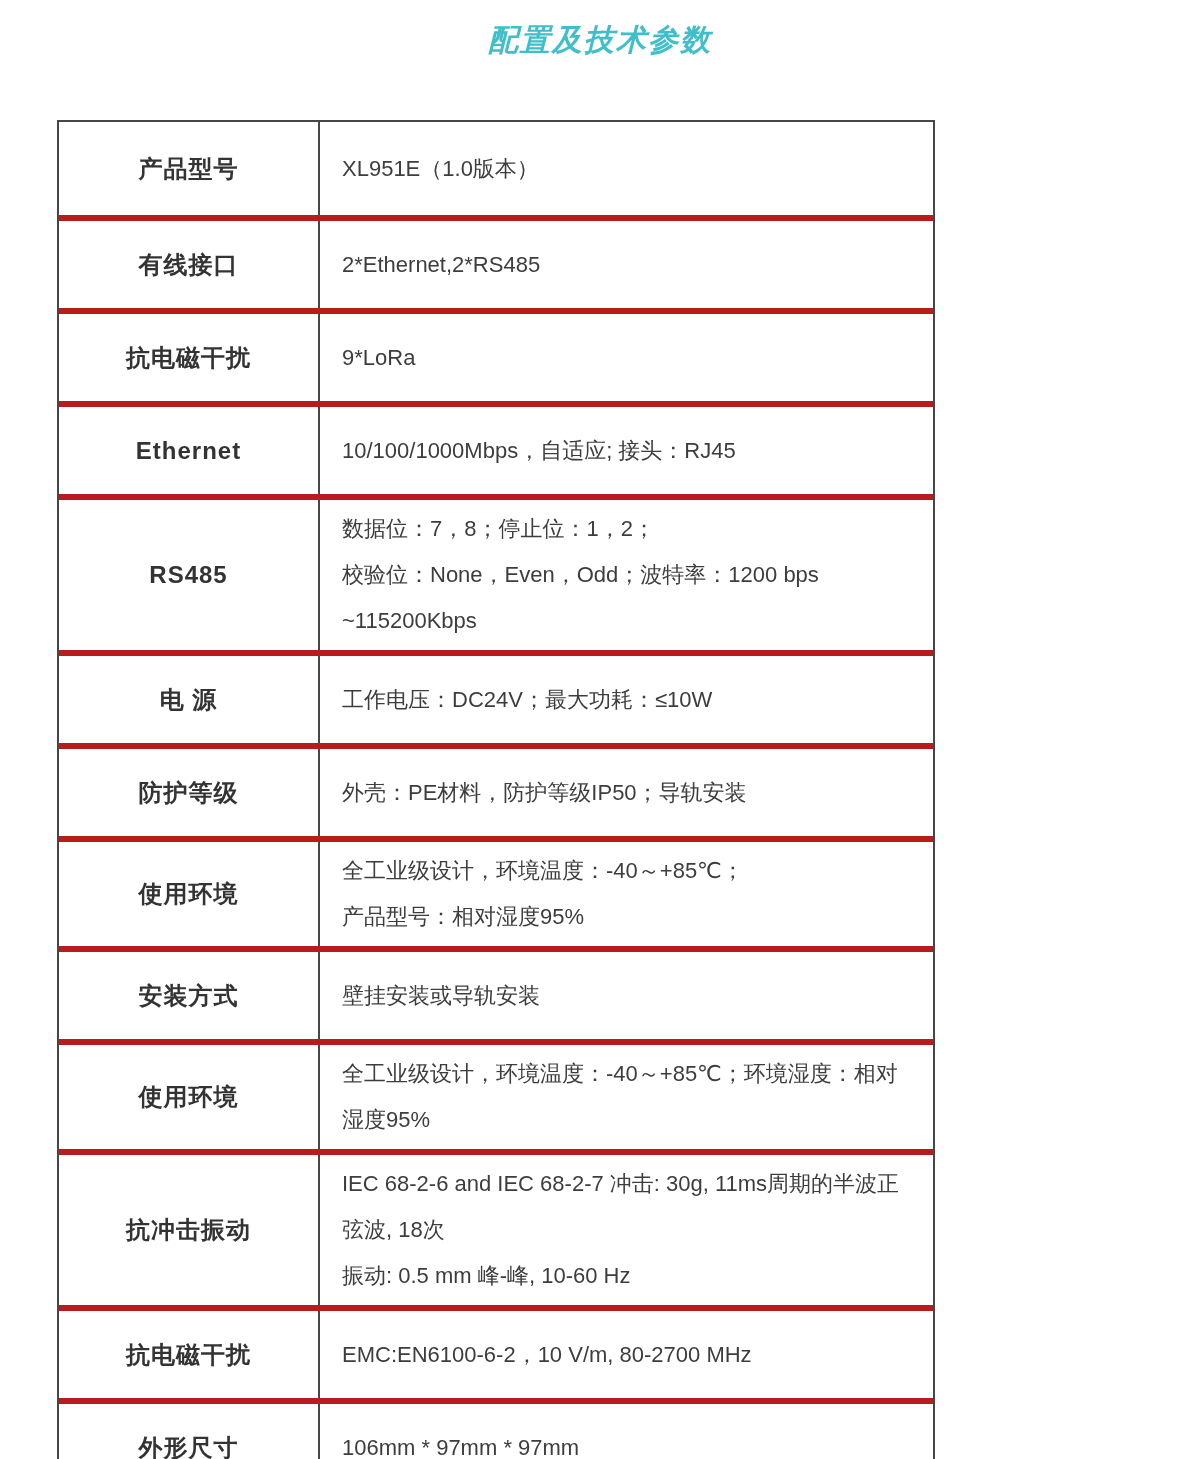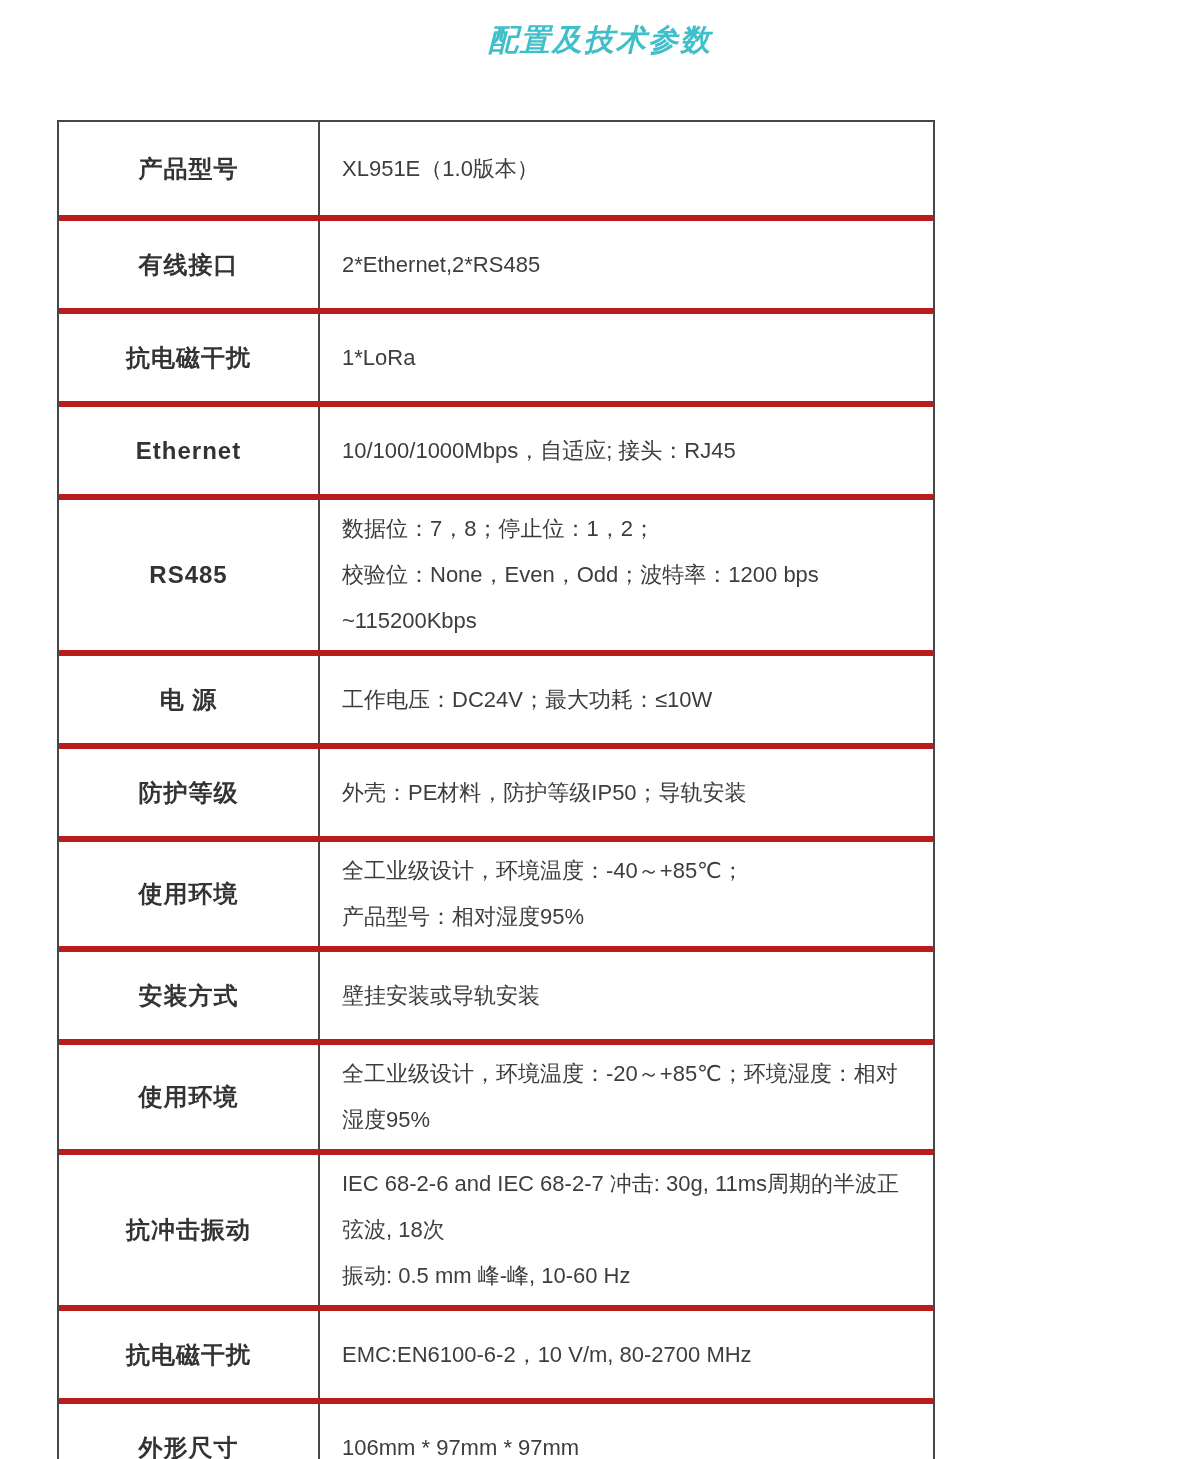--- a/index.html
+++ b/index.html
@@ -90,21 +90,21 @@
     <div class="spec-row">
       <div class="label-cell">有线接口</div>
       <div class="value-cell">
         <div class="value-line">2*Ethernet,2*RS485</div>
       </div>
     </div>
 
     <div class="spec-row">
       <div class="label-cell">抗电磁干扰</div>
       <div class="value-cell">
-        <div class="value-line">1*LoRa</div>
+        <div class="value-line">9*LoRa</div>
       </div>
     </div>
 
     <div class="spec-row">
       <div class="label-cell">Ethernet</div>
       <div class="value-cell">
         <div class="value-line">10/100/1000Mbps，自适应; 接头：RJ45</div>
       </div>
     </div>
 
@@ -141,21 +141,21 @@
     <div class="spec-row">
       <div class="label-cell">安装方式</div>
       <div class="value-cell">
         <div class="value-line">壁挂安装或导轨安装</div>
       </div>
     </div>
 
     <div class="spec-row">
       <div class="label-cell">使用环境</div>
       <div class="value-cell">
-        <div class="value-line">全工业级设计，环境温度：-20～+85℃；环境湿度：相对湿度95%</div>
+        <div class="value-line">全工业级设计，环境温度：-40～+85℃；环境湿度：相对湿度95%</div>
       </div>
     </div>
 
     <div class="spec-row">
       <div class="label-cell">抗冲击振动</div>
       <div class="value-cell">
         <div class="value-line">IEC 68-2-6 and IEC 68-2-7 冲击: 30g, 11ms周期的半波正弦波, 18次</div>
         <div class="value-line">振动: 0.5 mm 峰-峰, 10-60 Hz</div>
       </div>
     </div>

